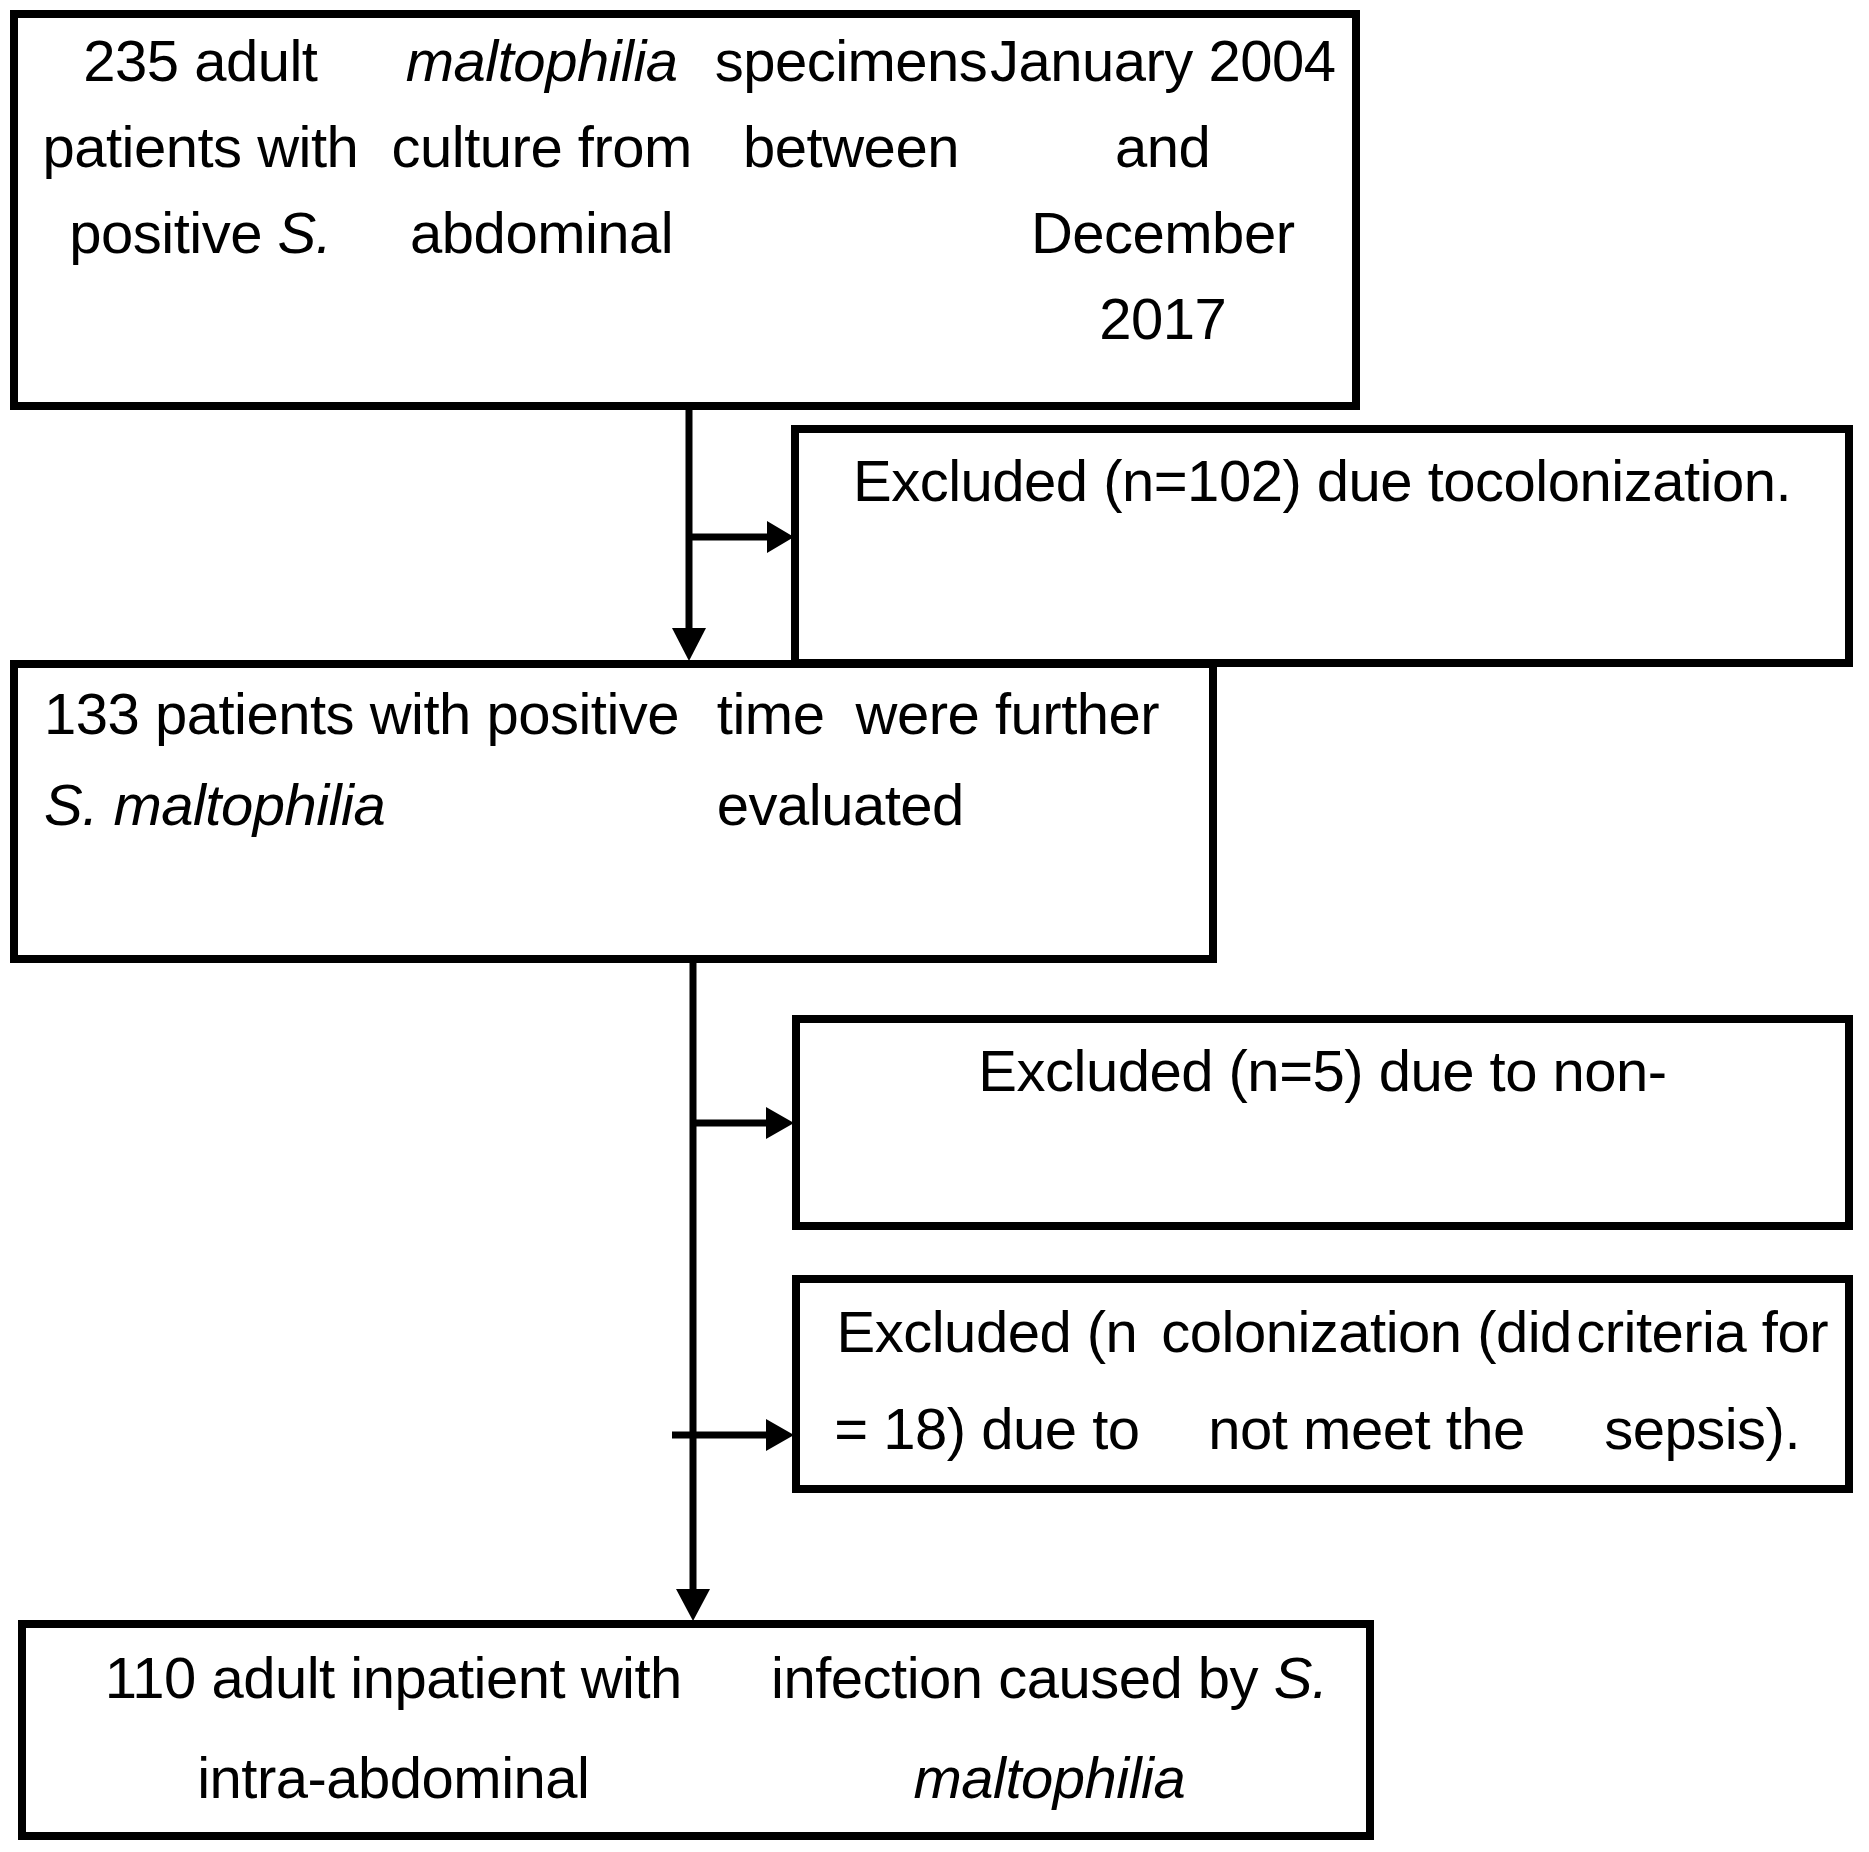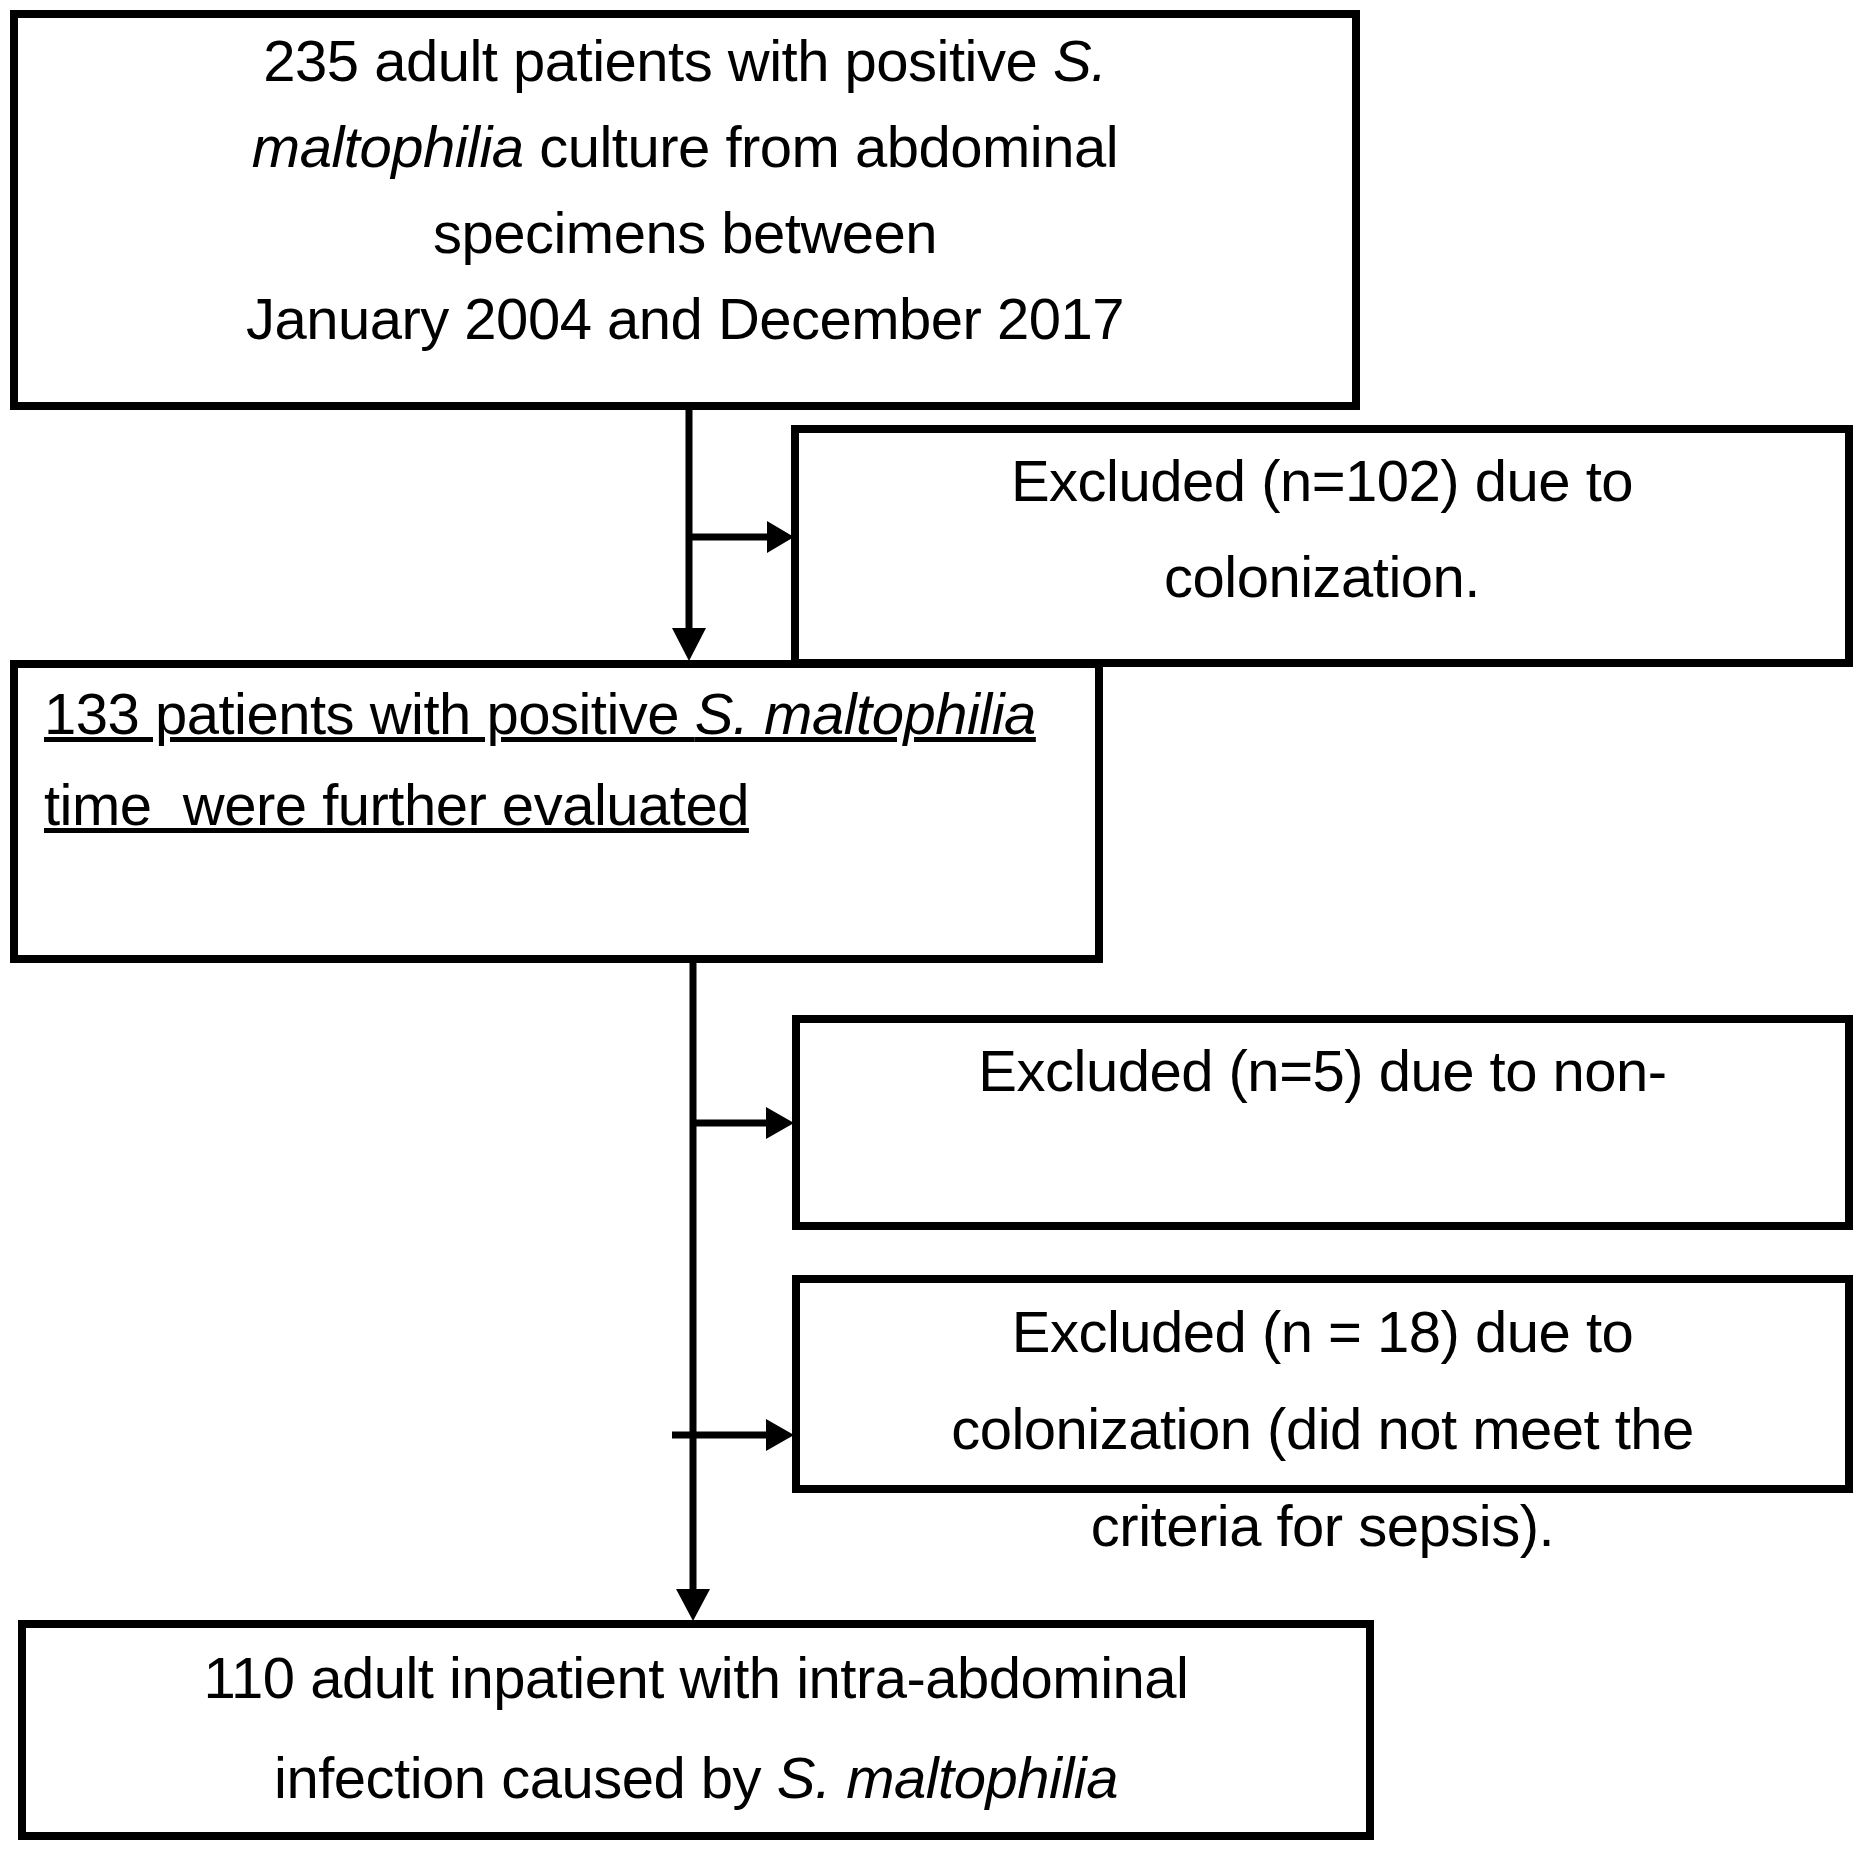--- a/index.html
+++ b/index.html
@@ -15,39 +15,39 @@
     color: var(--ink, #000000);
     font-family: "Liberation Sans", "DejaVu Sans", sans-serif;
     overflow: hidden;
   }
   .flow-box {
     position: absolute;
     box-sizing: border-box;
     border: 8px solid var(--ink, #000000);
     background: var(--paper, #ffffff);
     display: flex;
-    flex-direction: column;
-    justify-content: flex-start;
+    flex-direction: row;
+    justify-content: center;
     font-size: 58px;
     letter-spacing: -0.5px;
     z-index: 2;
   }
   .flow-box .line {
     white-space: pre-wrap; 
   }
   .flow-box em {
     font-style: italic;
   }
   .align-center { text-align: center; padding: 0 14px; }
   .align-left   { text-align: left;  padding-left: 26px; padding-right: 14px; }
 
   
   #box-initial      { left: 10px;  top: 10px;   width: 1350px; height: 400px; line-height: 86px; }
   #box-excl-dup     { left: 791px; top: 425px;  width: 1062px; height: 242px; line-height: 96px; }
-  #box-evaluated    { left: 10px;  top: 660px;  width: 1093px; height: 303px; line-height: 91px; text-decoration: underline; }
+  #box-evaluated    { left: 10px;  top: 660px;  width: 1207px; height: 303px; line-height: 91px; }
   #box-excl-nonadm  { left: 792px; top: 1015px; width: 1061px; height: 215px; line-height: 96px; }
   #box-excl-colon   { left: 792px; top: 1275px; width: 1061px; height: 218px; line-height: 97px; }
   #box-final        { left: 18px;  top: 1620px; width: 1356px; height: 220px; line-height: 100px; }
 
   #connector-layer {
     position: absolute;
     left: 0; top: 0;
     width: 1869px;
     height: 1852px;
     z-index: 1;

